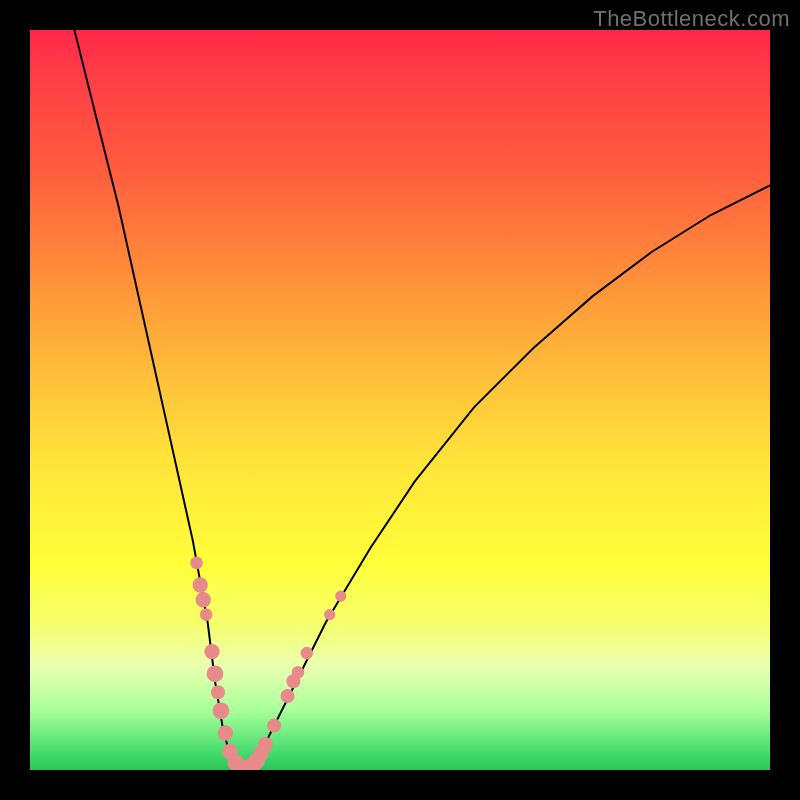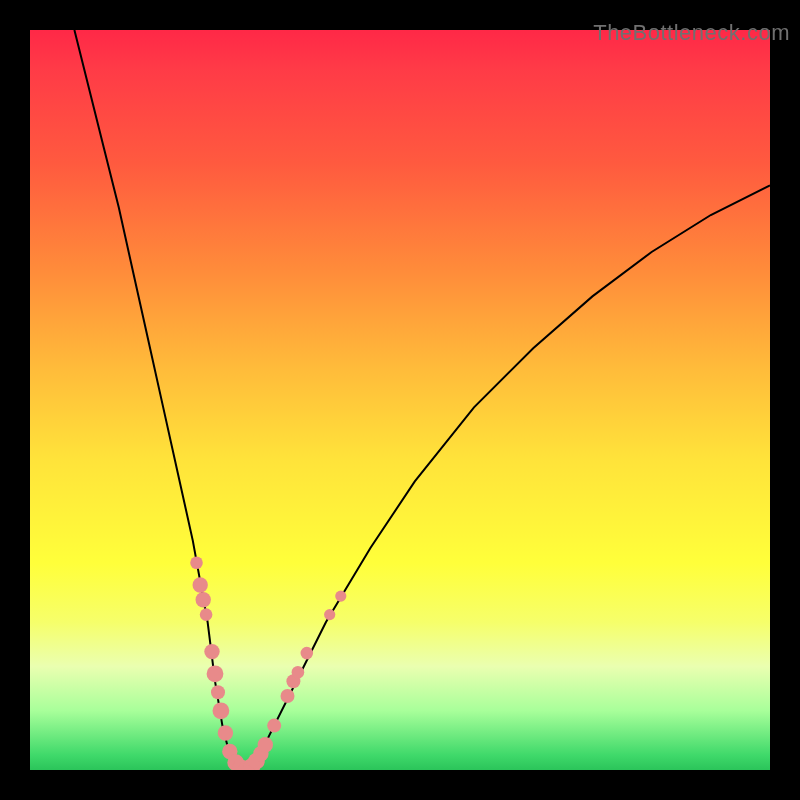--- a/index.html
+++ b/index.html
@@ -33,21 +33,21 @@
       #ffff3a 72%,
       #f6ff6a 80%,
       #eaffb0 86%,
       #a8ff9a 92%,
       #3fd96a 98%,
       #2bc45a 100%
     );
   }
   .watermark {
     position: absolute;
-    top: 20px;
+    top: 6px;
     right: 10px;
     color: #707070;
     font-size: 22px;
     font-weight: 500;
     letter-spacing: 0.5px;
     user-select: none;
   }
   svg.curve {
     position: absolute;
     left: 0; top: 0;

